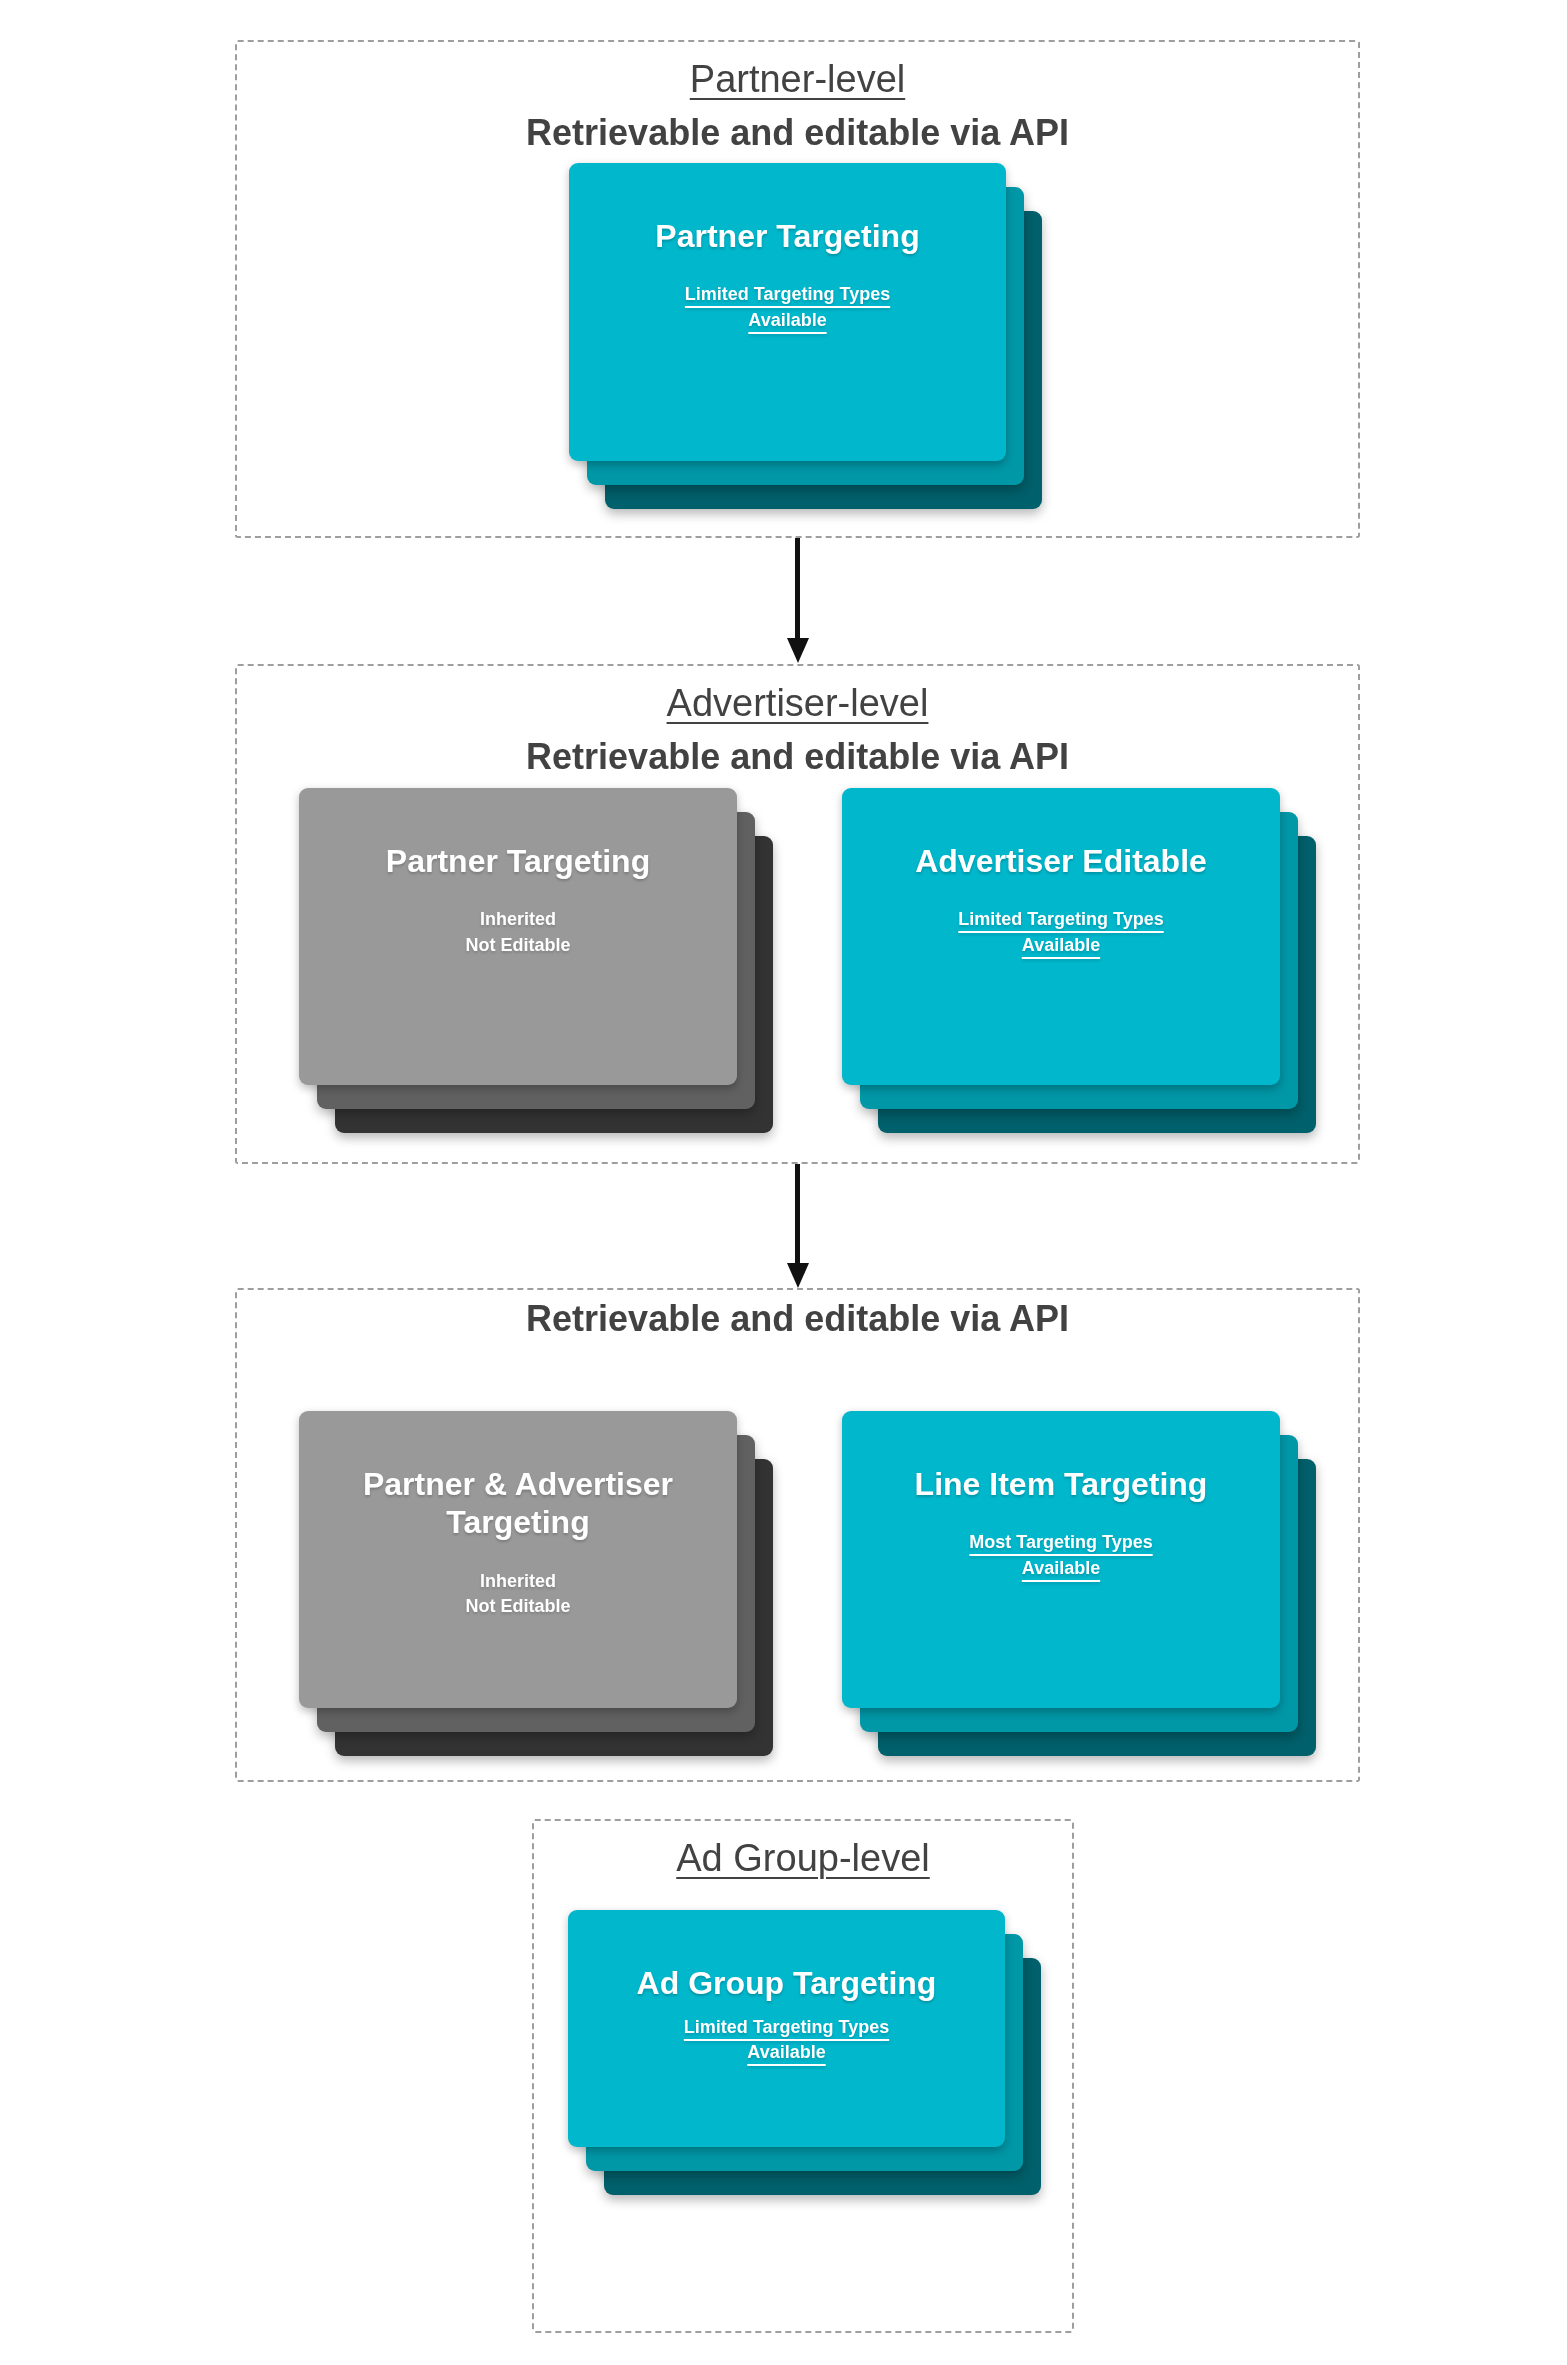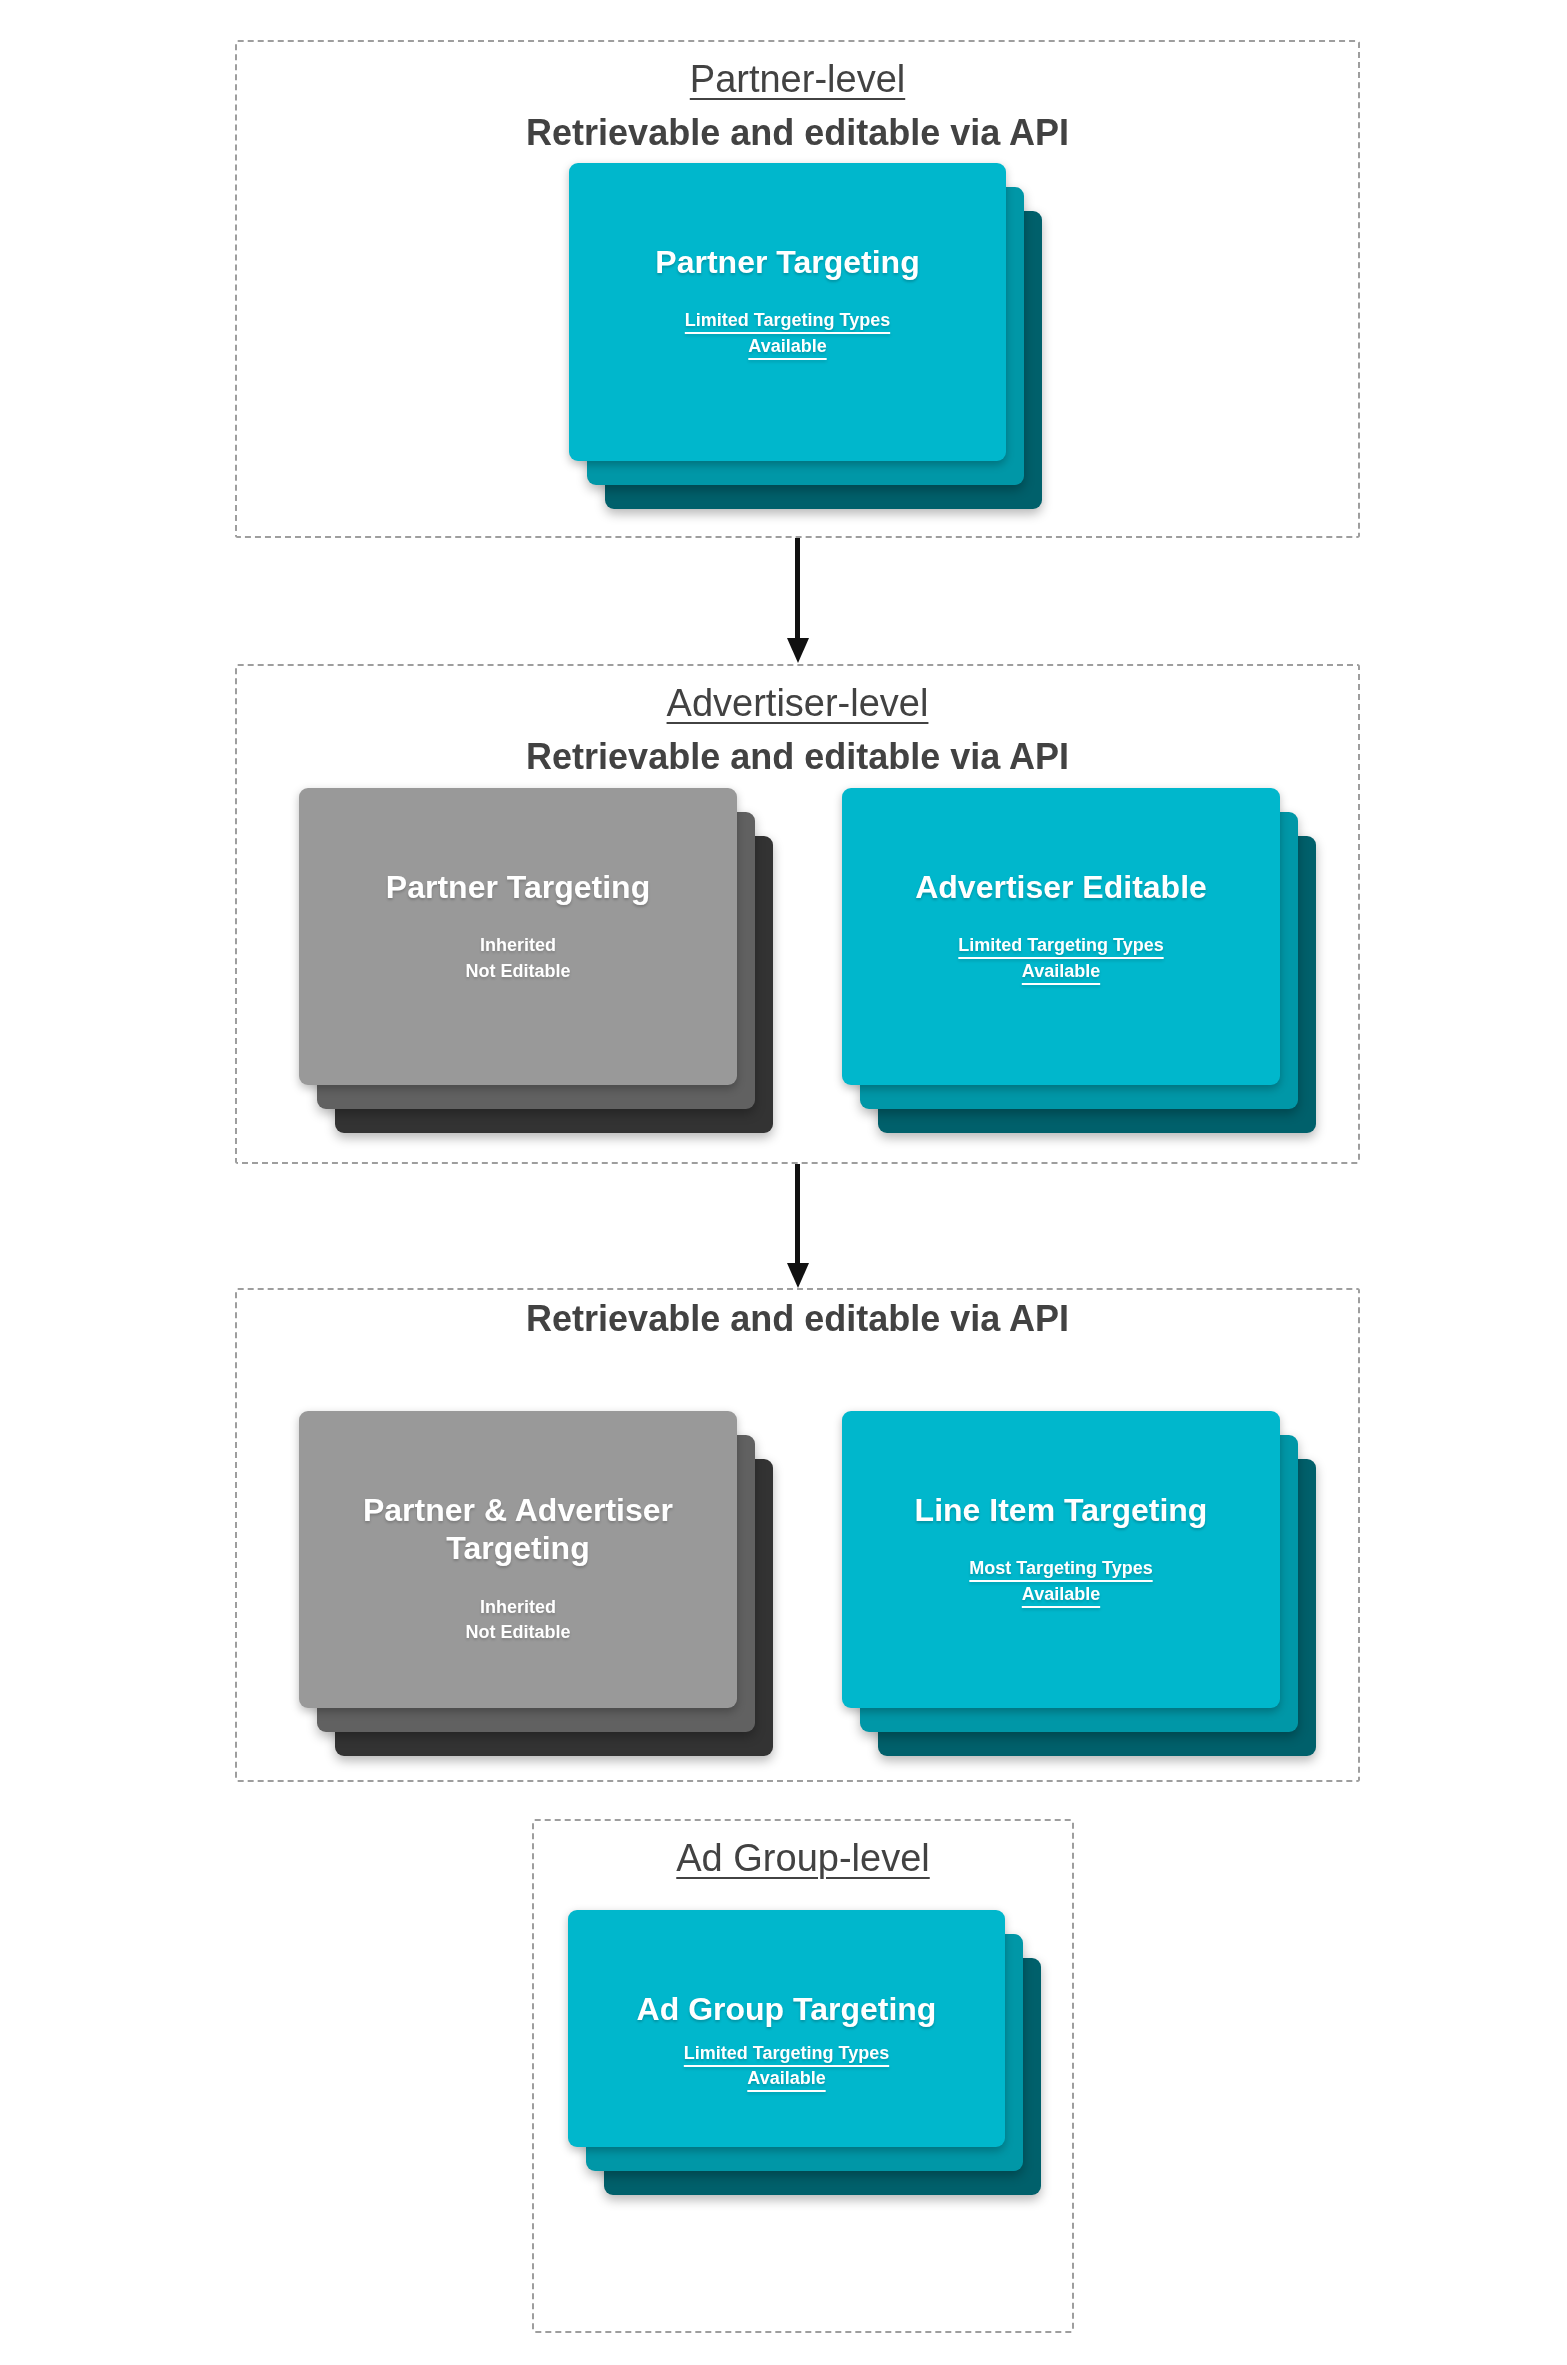--- a/index.html
+++ b/index.html
@@ -55,21 +55,21 @@
   .card {
     position: absolute;
     inset: 0;
     z-index: 2;
     border-radius: 9px;
     box-shadow: 0 3.6px 9px rgba(0,0,0,0.25);
     color: var(--card_text);
     display: flex;
     flex-direction: column;
     align-items: center;
-    padding-top: 80px;
+    padding-top: 54px;
     text-align: center;
   }
   .stack.cyan .card { background: var(--cyan); }
   .stack.gray .card { background: var(--gray); }
 
   .card-title {
     font-size: 32px;
     font-weight: 700;
     line-height: 1.2;
     max-width: 384px;

